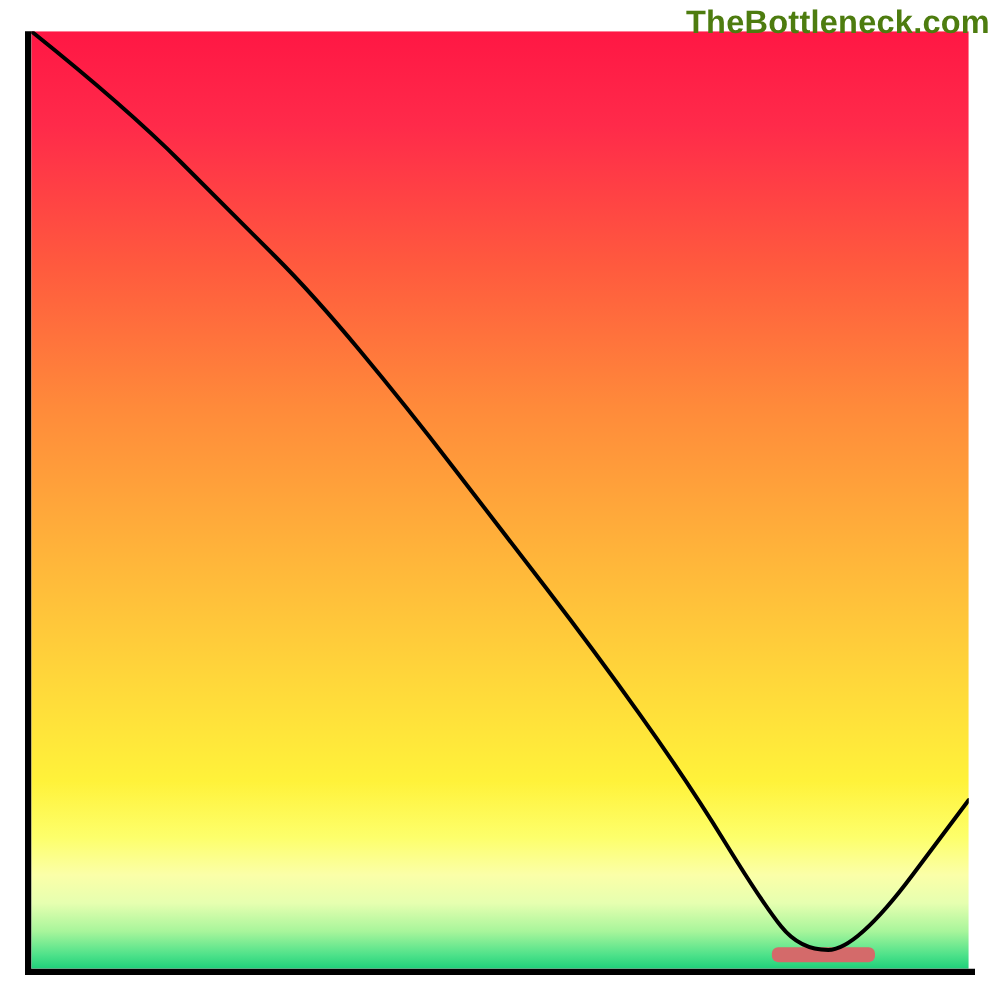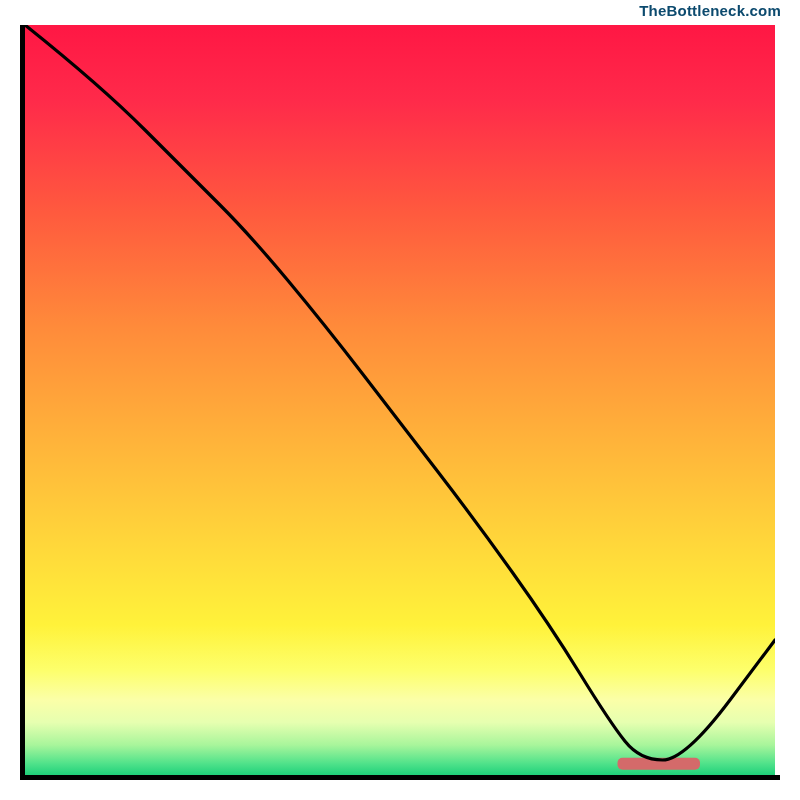--- a/index.html
+++ b/index.html
@@ -12,24 +12,24 @@
     font-family: Arial, Helvetica, sans-serif;
   }
   .container {
     position: relative;
     width: 800px;
     height: 800px;
   }
   .watermark {
     position: absolute;
     top: 2px;
-    right: 19px;
-    font-size: 15px;
+    right: 8px;
+    font-size: 26px;
     font-weight: 600;
-    color: #0c4a6e;
+    color: #4d7c0f;
     letter-spacing: 0.2px;
     z-index: 10;
   }
   .plot-area {
     position: absolute;
     left: 25px;
     top: 25px;
     width: 750px;
     height: 750px;
     box-sizing: border-box;

